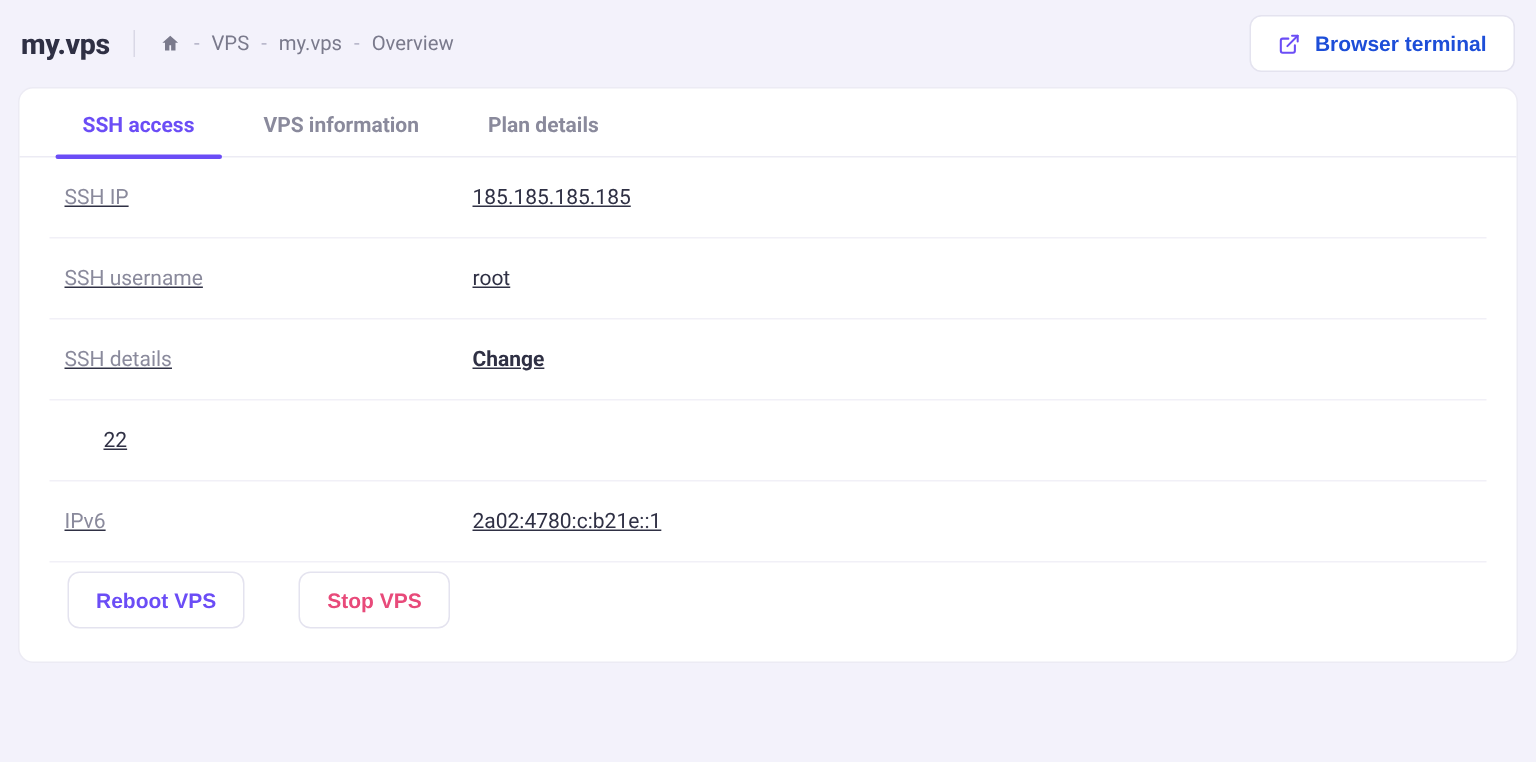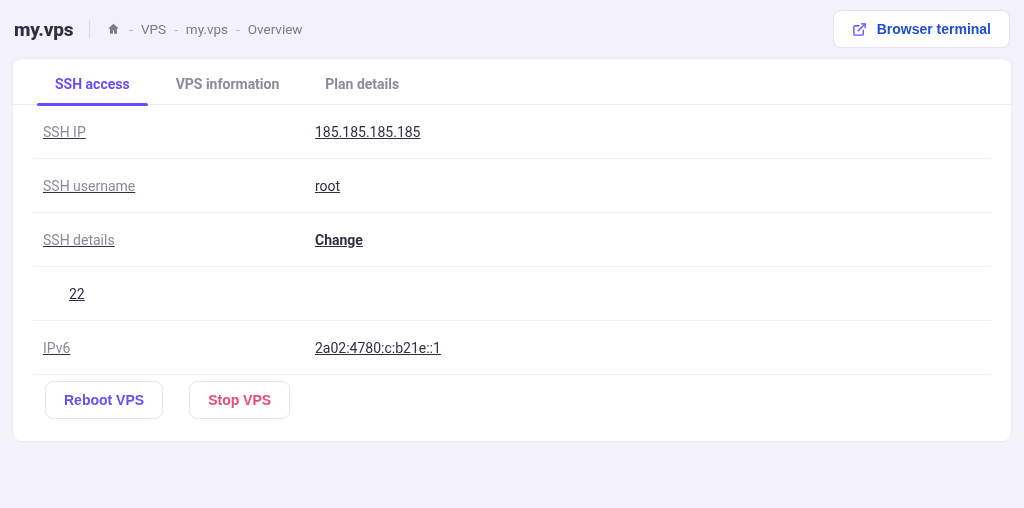--- a/index.html
+++ b/index.html
@@ -118,21 +118,21 @@
     margin-left: 26px;
   }
   .link-val {
     color: #6b4df6;
     font-weight: 700;
     cursor: pointer;
   }
 
   .actions {
     display: flex;
-    gap: 26px;
+    gap: 36px;
     padding: 6px 12px 2px 12px;
   }
 </style>
 </head>
 <body>
 
 <div class="topbar">
   <span class="logo">my.vps</span>
   <span class="vdiv"></span>
 

